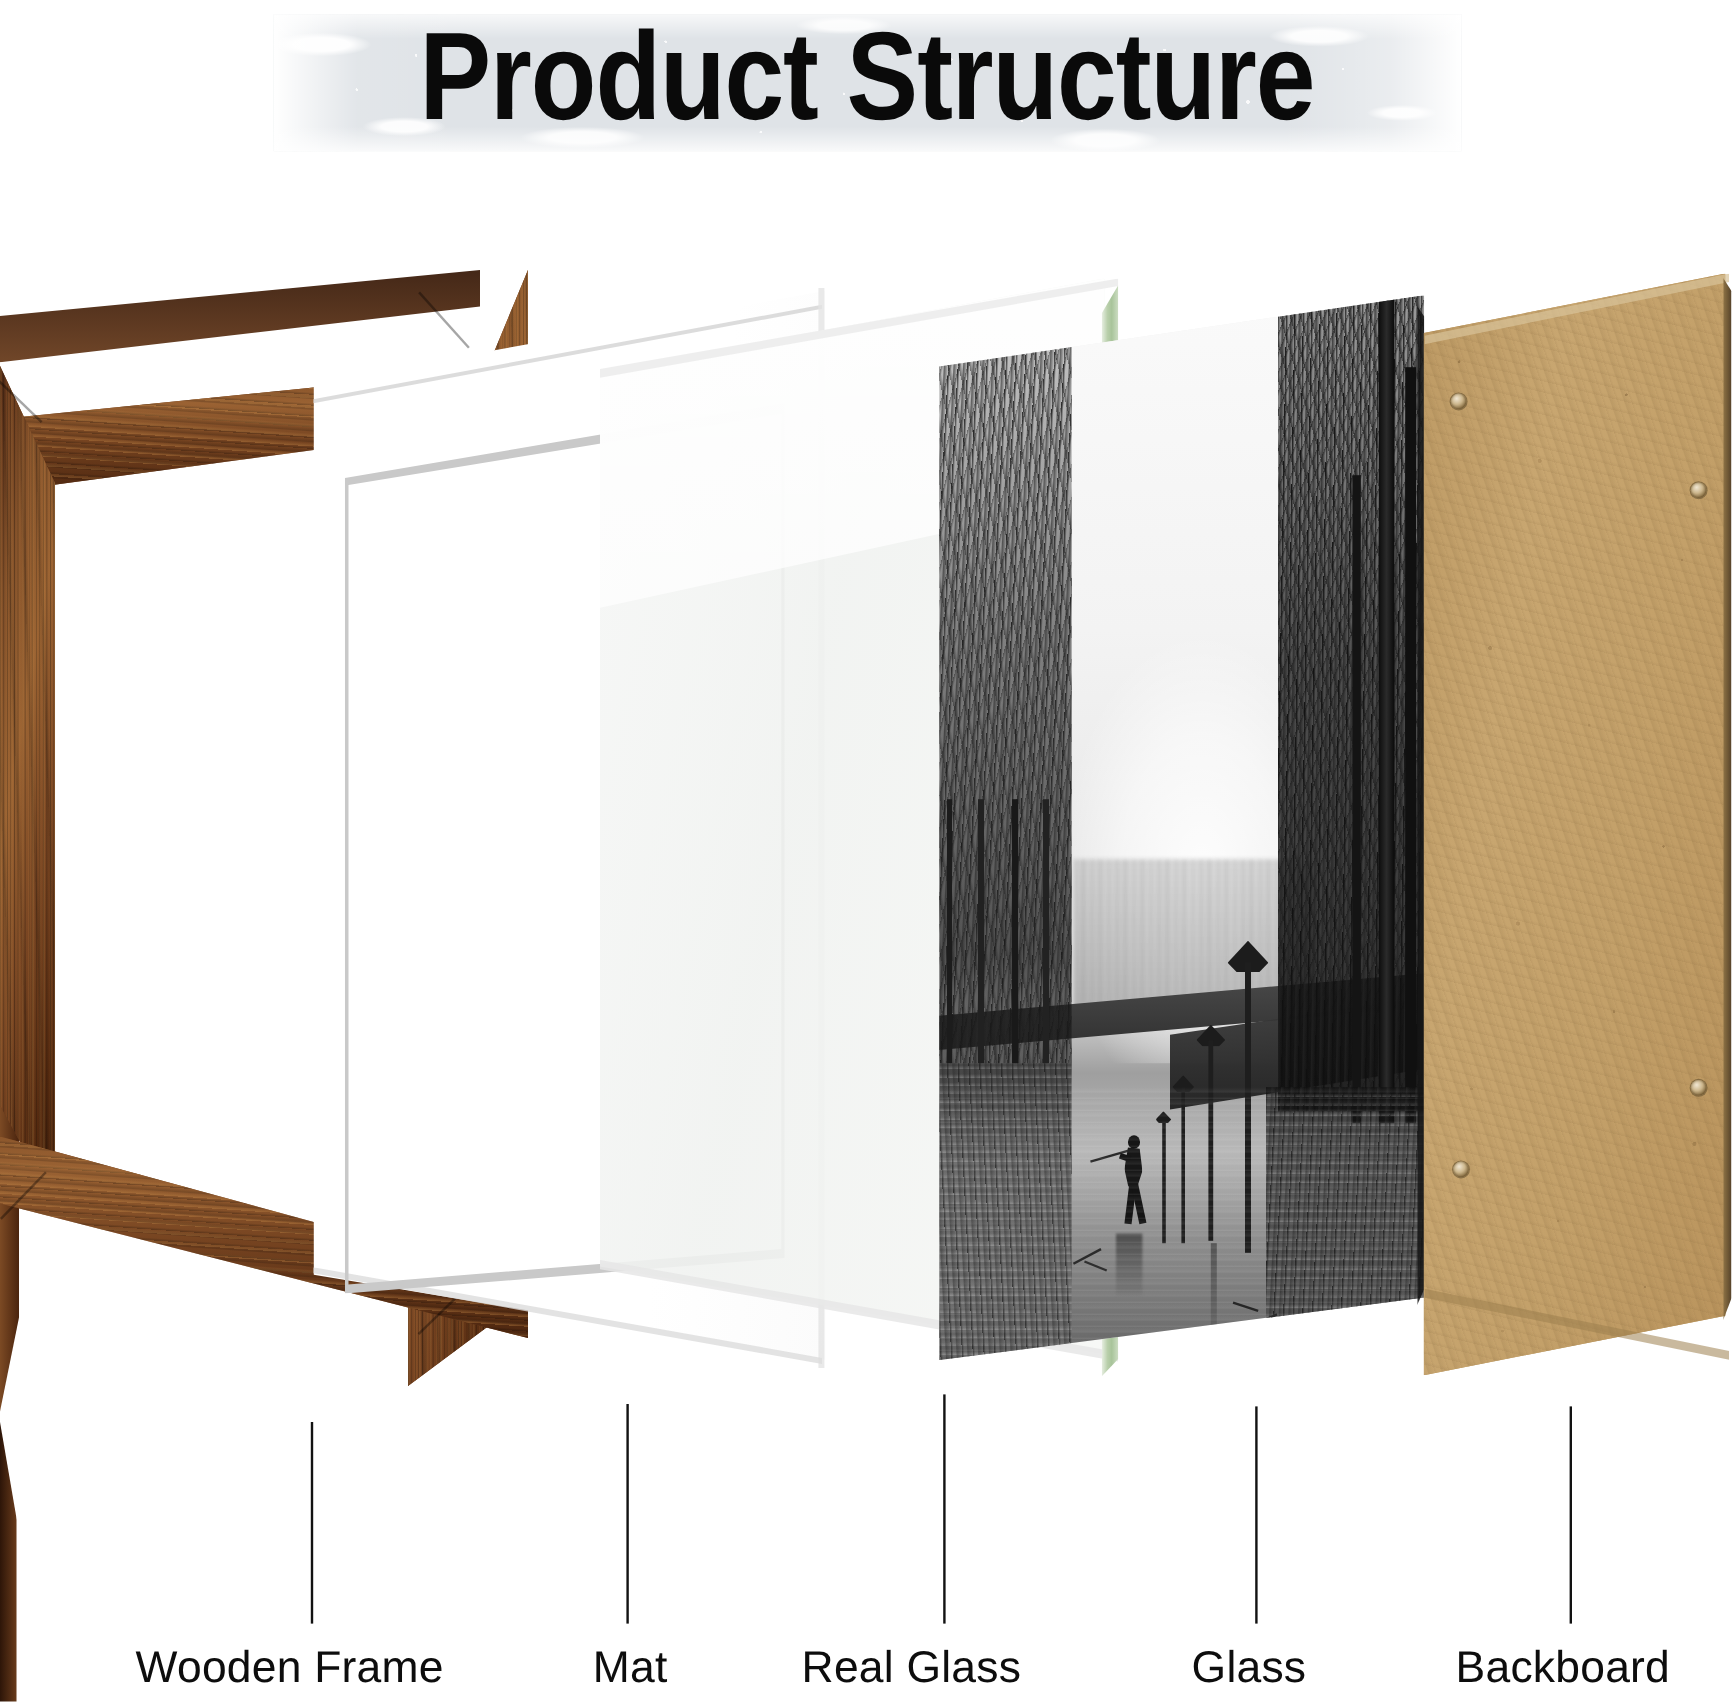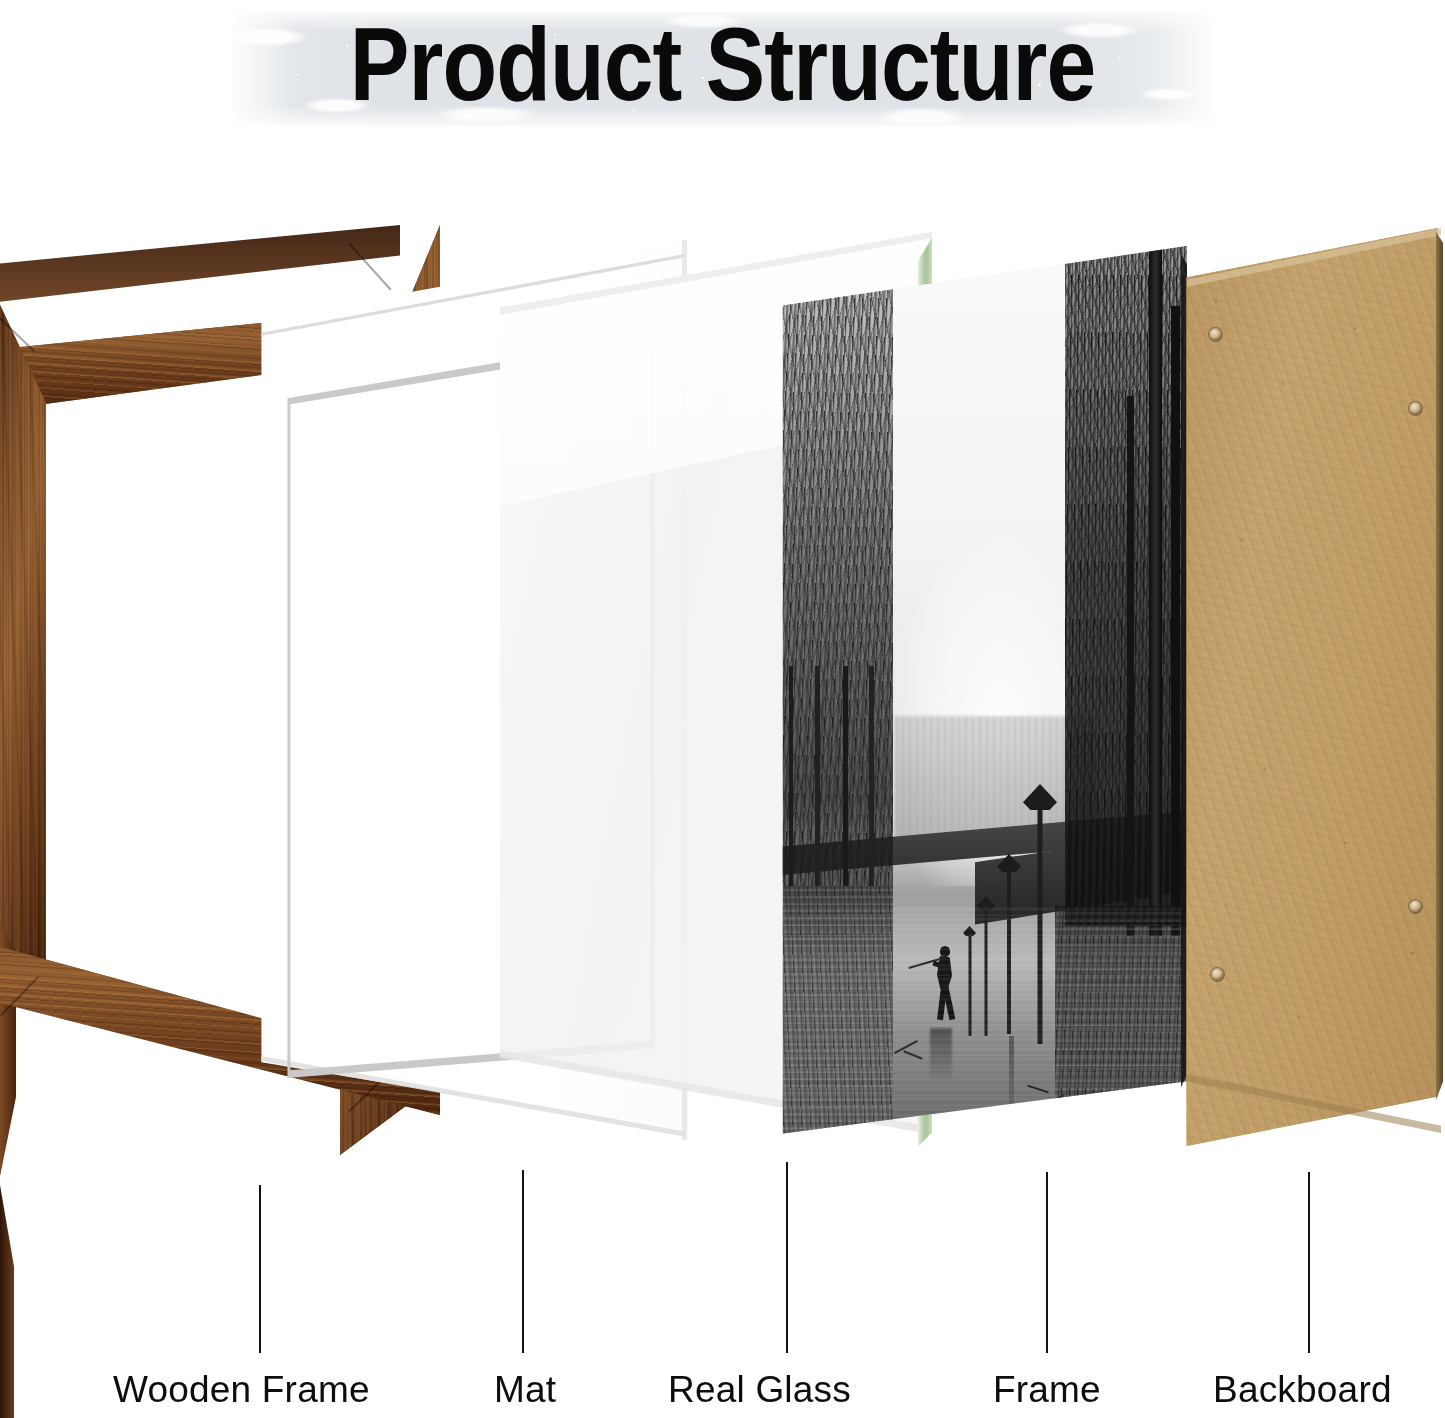--- a/index.html
+++ b/index.html
@@ -503,16 +503,16 @@
 
   <div class="leader" id="leader-0" style="left: 259px; top: 1185px; height: 168px;"></div>
   <div class="leader" id="leader-1" style="left: 522px; top: 1170px; height: 183px;"></div>
   <div class="leader" id="leader-2" style="left: 786px; top: 1162px; height: 191px;"></div>
   <div class="leader" id="leader-3" style="left: 1046px; top: 1172px; height: 181px;"></div>
   <div class="leader" id="leader-4" style="left: 1308px; top: 1172px; height: 181px;"></div>
 
   <div class="label" id="label-0" style="left: 113px; top: 1368px;">Wooden Frame</div>
   <div class="label" id="label-1" style="left: 494px; top: 1368px;">Mat</div>
   <div class="label" id="label-2" style="left: 668px; top: 1368px;">Real Glass</div>
-  <div class="label" id="label-3" style="left: 993px; top: 1368px;">Frame</div>
+  <div class="label" id="label-3" style="left: 993px; top: 1368px;">Glass</div>
   <div class="label" id="label-4" style="left: 1213px; top: 1368px;">Backboard</div>
 
 </div>
 
 </body></html>

